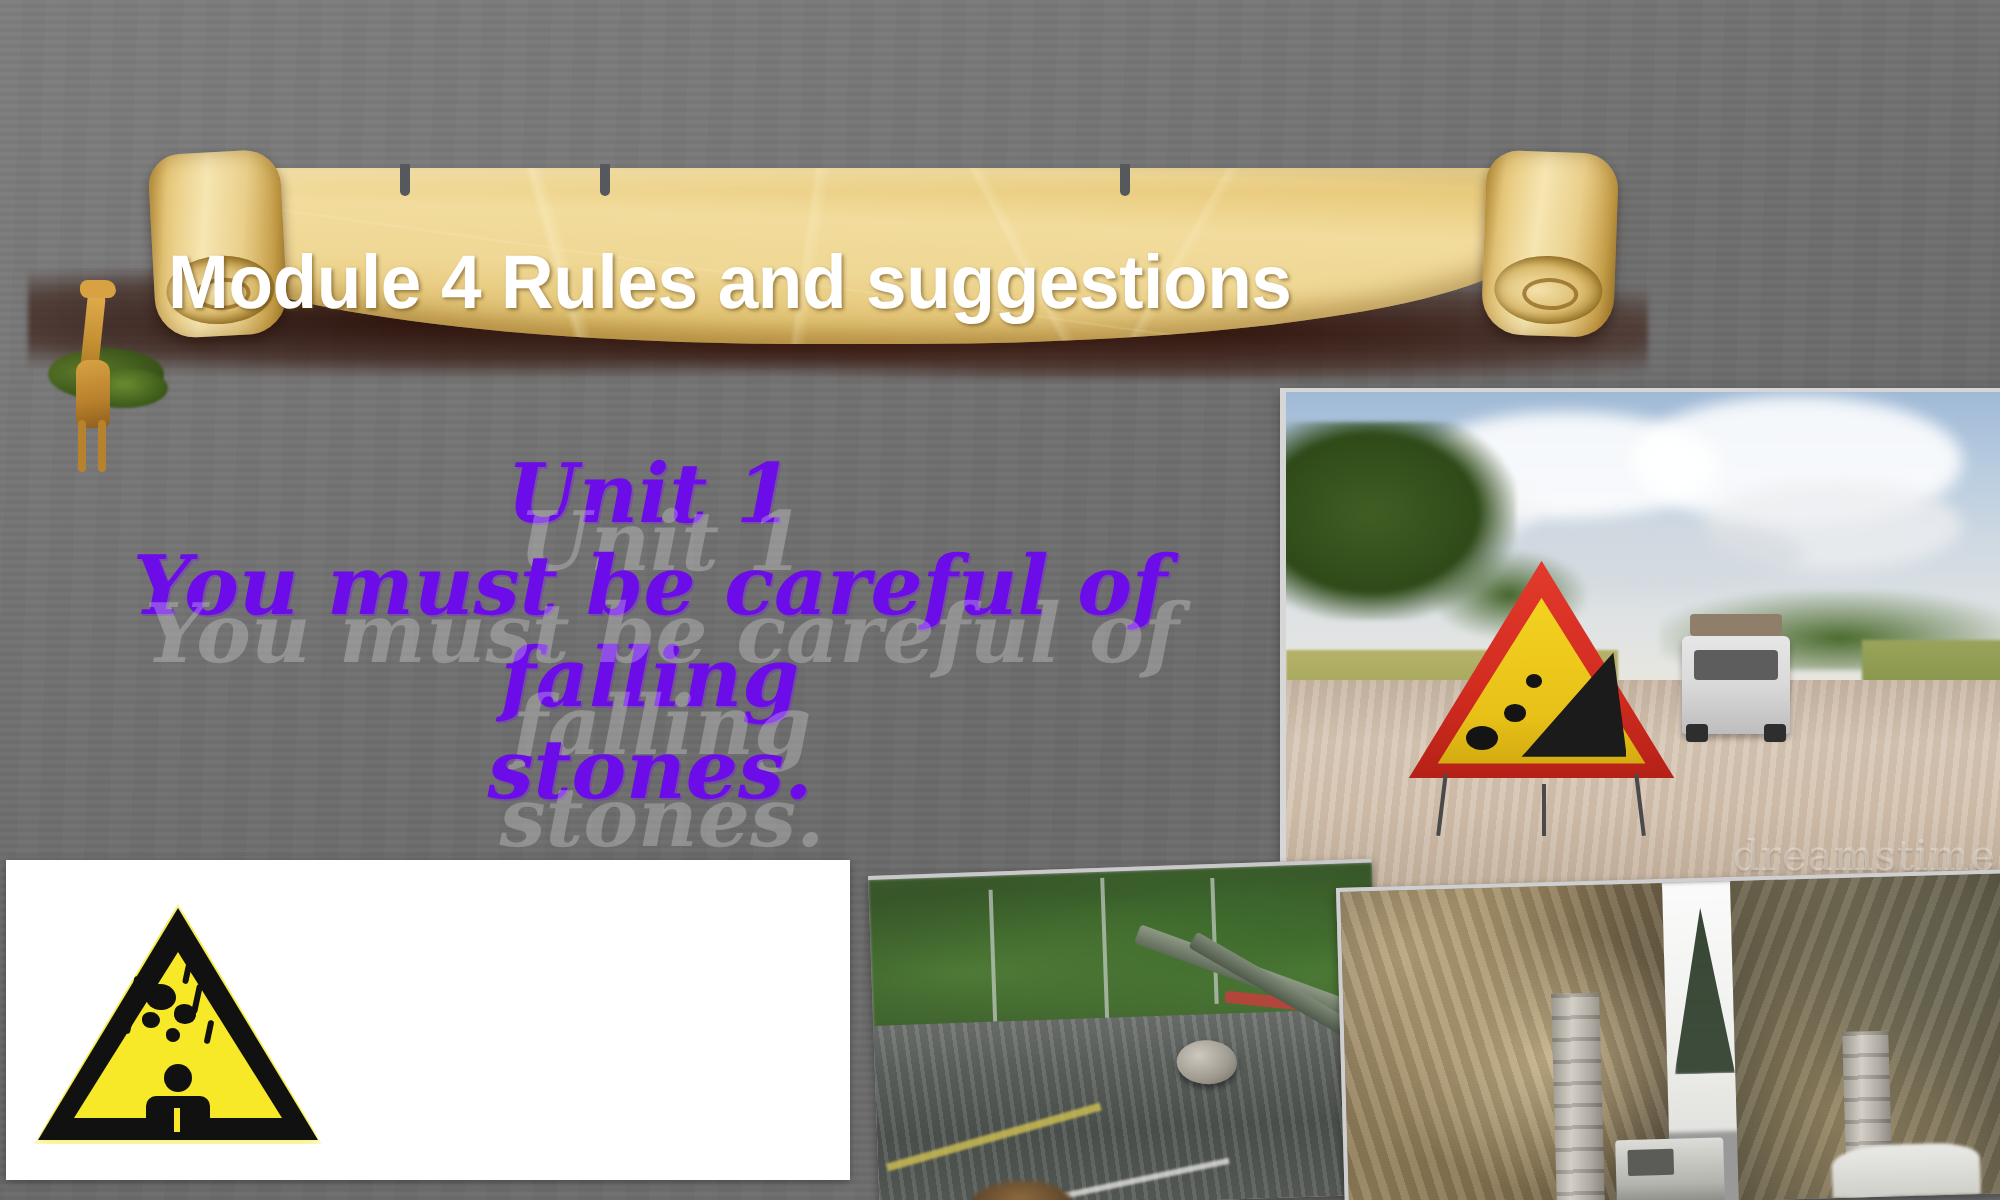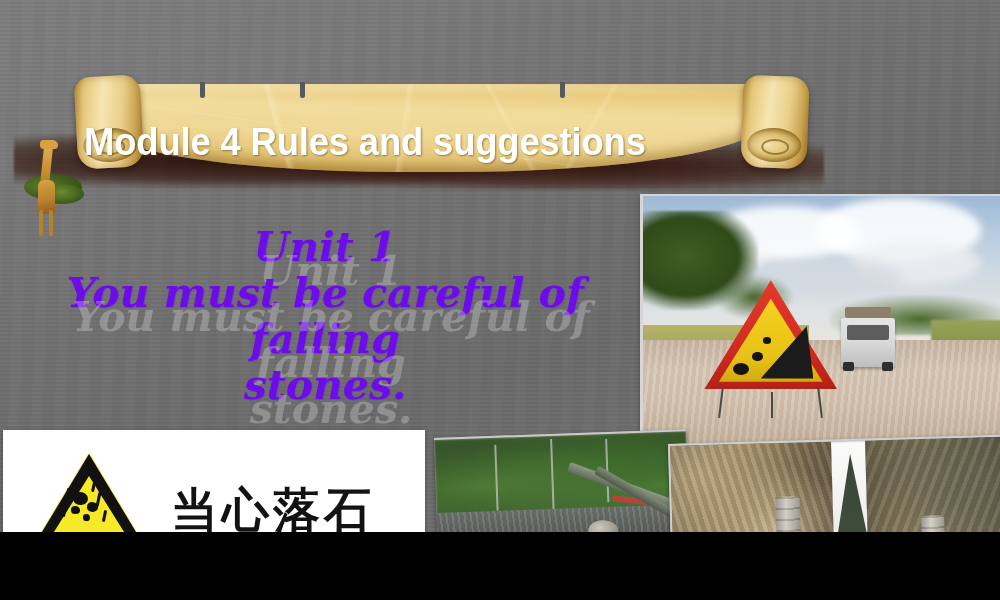--- a/index.html
+++ b/index.html
@@ -1,20 +1,20 @@
 <!DOCTYPE html>
 <html><head>
 <meta charset="utf-8">
 <style>
   html,body{margin:0;padding:0;background:#000;}
   body{font-family:"Liberation Sans",sans-serif;}
 
   #slide{
     position:relative;
-    width:1000px;height:532px;
+    width:1000px;height:600px;
     overflow:hidden;
     background:
       linear-gradient(160deg,#7c7c7c 0%,#787878 18%,#6f6f6f 42%,#6a6a6a 62%,#6f6f6f 82%,#747474 100%);
     text-decoration: underline;
   }
   
   #slide .bg-noise{
     position:absolute;inset:0;
     background:
       repeating-linear-gradient(180deg,rgba(255,255,255,.020) 0 2px,rgba(0,0,0,.020) 2px 4px),
@@ -469,20 +469,21 @@
       <div class="tri-red"></div>
       <div class="tri-yel"></div>
       <div class="rockslope"></div>
       <div class="rk rk1"></div>
       <div class="rk rk2"></div>
       <div class="rk rk3"></div>
       <div class="leg a"></div>
       <div class="leg b"></div>
       <div class="leg c"></div>
     </div>
+    <div class="wm">dreamstime</div>
   </div>
 
   <div id="warning-sign">
     <div class="tri-box">
       <div class="glow"></div>
       <div class="tri-outer"></div>
       <div class="tri-inner"></div>
       <div class="streak s1"></div>
       <div class="streak s2"></div>
       <div class="streak s3"></div>
@@ -491,21 +492,20 @@
       <div class="rock r1"></div>
       <div class="rock r2"></div>
       <div class="rock r3"></div>
       <div class="rock r4"></div>
       <div class="person">
         <div class="head"></div>
         <div class="body"></div>
       </div>
     </div>
     <div class="cn-text">
-      <div>当心落石</div>
     </div>
   </div>
 
   <div class="photo" id="photo-wetroad">
     <div class="forest"></div>
     <div class="pole p1"></div>
     <div class="pole p2"></div>
     <div class="pole p3"></div>
     <div class="road"></div>
     <div class="yline"></div>

